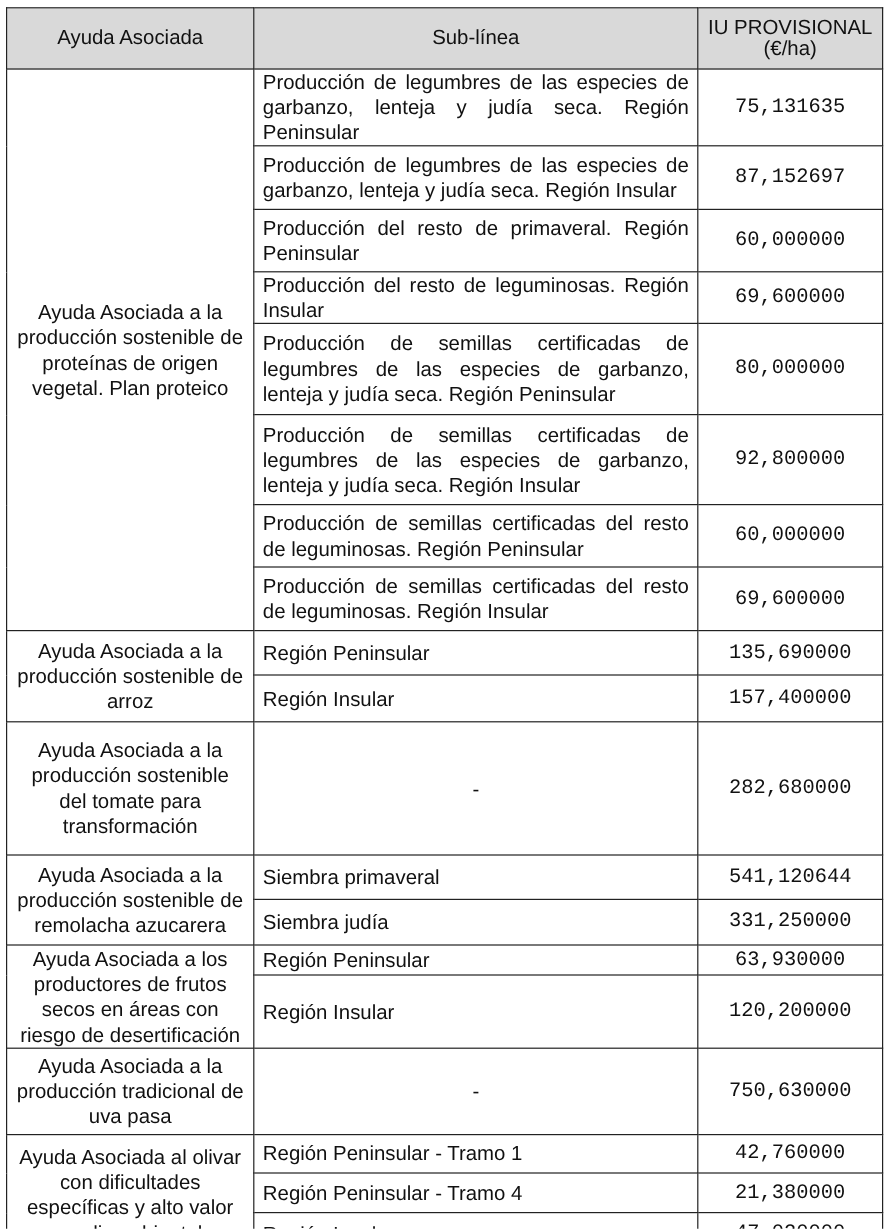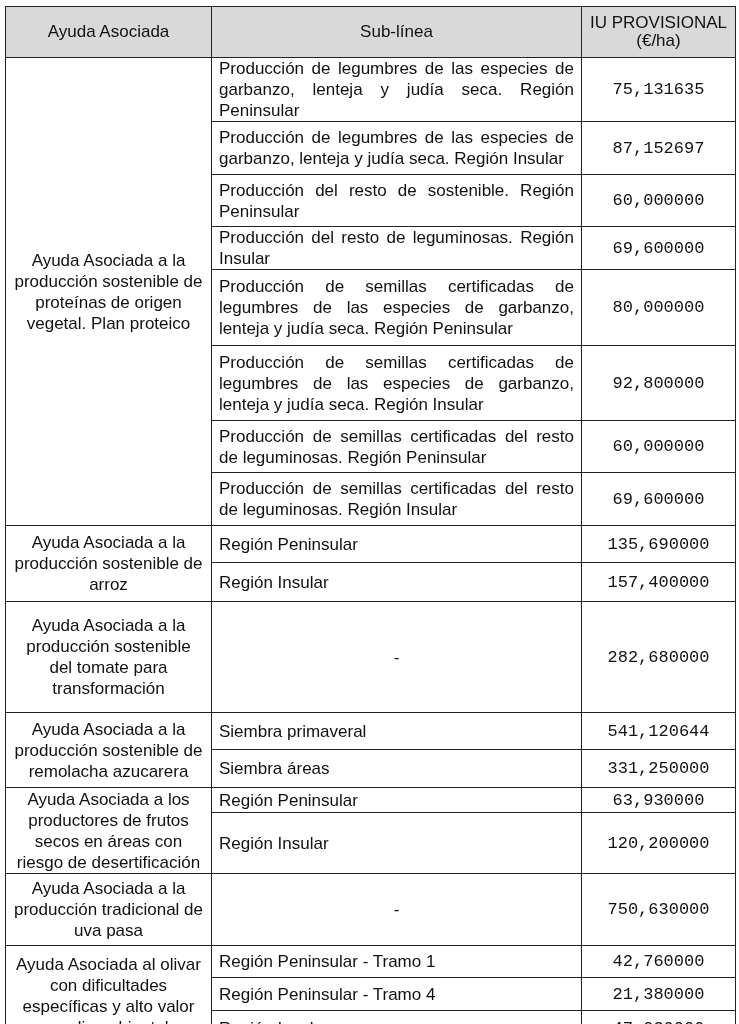--- a/index.html
+++ b/index.html
@@ -39,21 +39,21 @@
     <tr style="height:51px">
       <td class="group" rowspan="8" style="padding:0 4px">Ayuda Asociada a la producción sostenible de proteínas de origen vegetal. Plan proteico</td>
       <td class="sub">Producción de legumbres de las especies de garbanzo, lenteja y judía seca. Región Peninsular</td>
       <td class="val">75,131635</td>
     </tr>
     <tr style="height:53px">
       <td class="sub">Producción de legumbres de las especies de garbanzo, lenteja y judía seca. Región Insular</td>
       <td class="val">87,152697</td>
     </tr>
     <tr style="height:52px">
-      <td class="sub">Producción del resto de sostenible. Región Peninsular</td>
+      <td class="sub">Producción del resto de primaveral. Región Peninsular</td>
       <td class="val">60,000000</td>
     </tr>
     <tr style="height:35px">
       <td class="sub">Producción del resto de leguminosas. Región Insular</td>
       <td class="val">69,600000</td>
     </tr>
     <tr style="height:76px">
       <td class="sub">Producción de semillas certificadas de legumbres de las especies de garbanzo, lenteja y judía seca. Región Peninsular</td>
       <td class="val">80,000000</td>
     </tr>
@@ -85,21 +85,21 @@
       <td class="sub dash">-</td>
       <td class="val">282,680000</td>
     </tr>
 
     <tr style="height:37px">
       <td class="group" rowspan="2">Ayuda Asociada a la producción sostenible de remolacha azucarera</td>
       <td class="sub">Siembra primaveral</td>
       <td class="val">541,120644</td>
     </tr>
     <tr style="height:38px">
-      <td class="sub">Siembra áreas</td>
+      <td class="sub">Siembra judía</td>
       <td class="val">331,250000</td>
     </tr>
 
     <tr style="height:25px">
       <td class="group" rowspan="2">Ayuda Asociada a los productores de frutos secos en áreas con riesgo de desertificación</td>
       <td class="sub">Región Peninsular</td>
       <td class="val">63,930000</td>
     </tr>
     <tr style="height:61px">
       <td class="sub">Región Insular</td>

